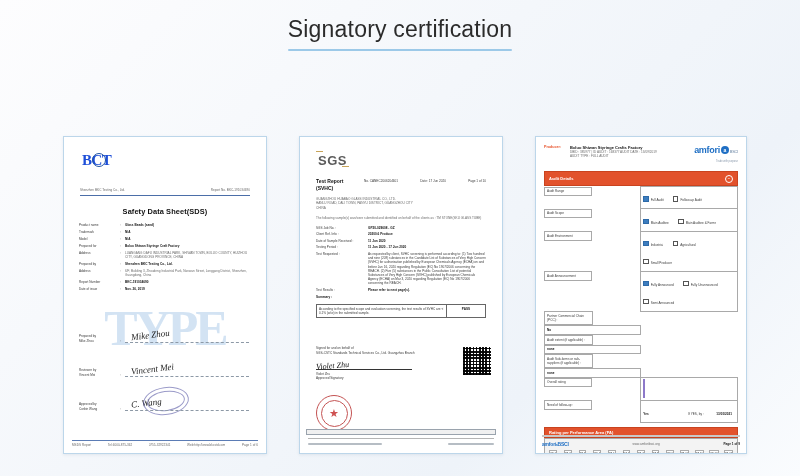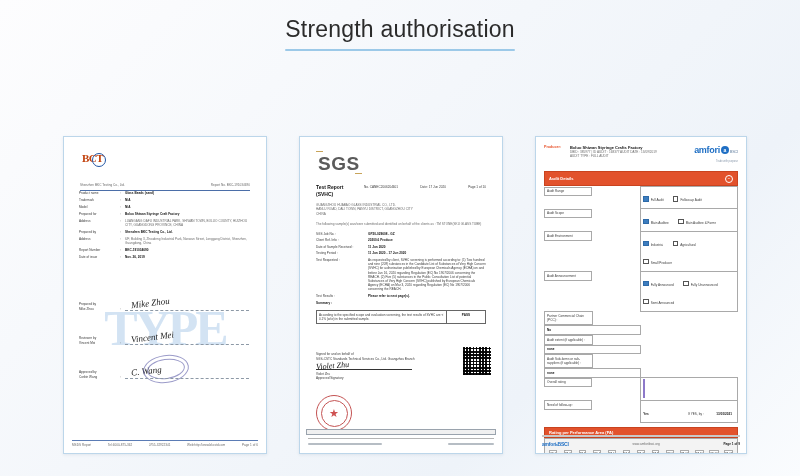--- a/index.html
+++ b/index.html
@@ -44,21 +44,21 @@
   
   .ln{height:2px;background:#9aa3ad;border-radius:1px;margin:2px 0;opacity:.72;}
   .tiny{font-size:3.1px;line-height:4.4px;color:#3a3a3a;letter-spacing:.02px;
         word-break:break-word;overflow:hidden;display:block;}
   .tiny.b{font-weight:bold;color:#111;}
   .tiny.g{color:#6b6b6b;}
 
   
   .bct-logo{
     font-family:"Liberation Serif", serif;
-    font-size:11px;font-weight:bold;color:#c2410c;letter-spacing:-.5px;
+    font-size:15px;font-weight:bold;color:#1d4ed8;letter-spacing:-.5px;
     margin:6px 0 12px 8px;position:relative;display:inline-block;
   }
   .bct-logo .ring{
     position:absolute;left:10px;top:1px;width:12px;height:12px;
     border:1.6px solid #2255a4;border-radius:50%;
   }
   .bct-head-row{display:flex;justify-content:space-between;margin:7px 6px 0 6px;}
   .bct-rule{height:1px;background:#4b6ea8;margin:3px 6px 0 6px;}
   .bct-title{
     text-align:center;font-size:7.4px;font-weight:bold;color:#111;
@@ -96,21 +96,21 @@
   }
   .docfoot{
     position:absolute;left:8px;right:8px;bottom:6px;
     border-top:1px solid #5b7cb5;padding-top:2px;
     display:flex;justify-content:space-between;
   }
 
   
   .sgs-logo{
     font-family:"Liberation Sans", sans-serif;
-    font-size:19px;font-weight:bold;color:#5b5b5b;letter-spacing:.5px;
+    font-size:13px;font-weight:bold;color:#5b5b5b;letter-spacing:.5px;
     margin:7px 0 0 8px;display:inline-block;position:relative;
   }
   .sgs-logo:before{content:"";position:absolute;left:-2px;top:-2px;width:7px;height:1.4px;background:#c8a45a;}
   .sgs-logo:after{content:"";position:absolute;right:-2px;bottom:1px;width:7px;height:1.4px;background:#c8a45a;}
   .sgs-hdr{display:flex;align-items:flex-start;margin:9px 6px 0 6px;}
   .sgs-hdr .t{font-size:5px;font-weight:bold;color:#111;width:48px;line-height:6.5px;}
   .sgs-hdr .m{flex:1;display:flex;justify-content:space-between;padding-top:1px;}
   .sgs-kv{display:flex;padding:0 6px;margin-bottom:2.2px;}
   .sgs-kv .k{width:52px;flex:none;}
   .sgs-kv .v{flex:1;}
@@ -185,41 +185,42 @@
   .amf-foot .row{display:flex;align-items:center;justify-content:space-between;}
   .amf-foot .logo{font-size:5px;font-weight:bold;color:#1f6fc4;letter-spacing:-.2px;}
 </style>
 </head>
 <body>
 
 <div class="page">
 
   <div class="hdr">
     <div class="subwrap">
-      <span class="subtitle">Strength authorisation</span>
+      <span class="subtitle">Signatory certification</span>
       <div class="subrule"></div>
     </div>
   </div>
 
   <div class="docs">
 
     <div class="doc" id="doc-bct">
       <div class="inner">
 
         <div class="bct-logo">
           <span>BCT</span>
           <span class="ring"></span>
         </div>
 
         <div class="bct-head-row">
           <span class="tiny g">Shenzhen BKC Testing Co., Ltd.</span>
           <span class="tiny g">Report No. BKC-191034690</span>
         </div>
         <div class="bct-rule"></div>
 
+        <div class="bct-title">Safety Data Sheet(SDS)</div>
 
         <div class="kv">
           <span class="tiny k">Product name</span>
           <span class="tiny c">:</span>
           <span class="tiny b v">Glass Beads (sand)</span>
         </div>
         <div class="kv">
           <span class="tiny k">Trademark</span>
           <span class="tiny c">:</span>
           <span class="tiny b v">N/A</span>

